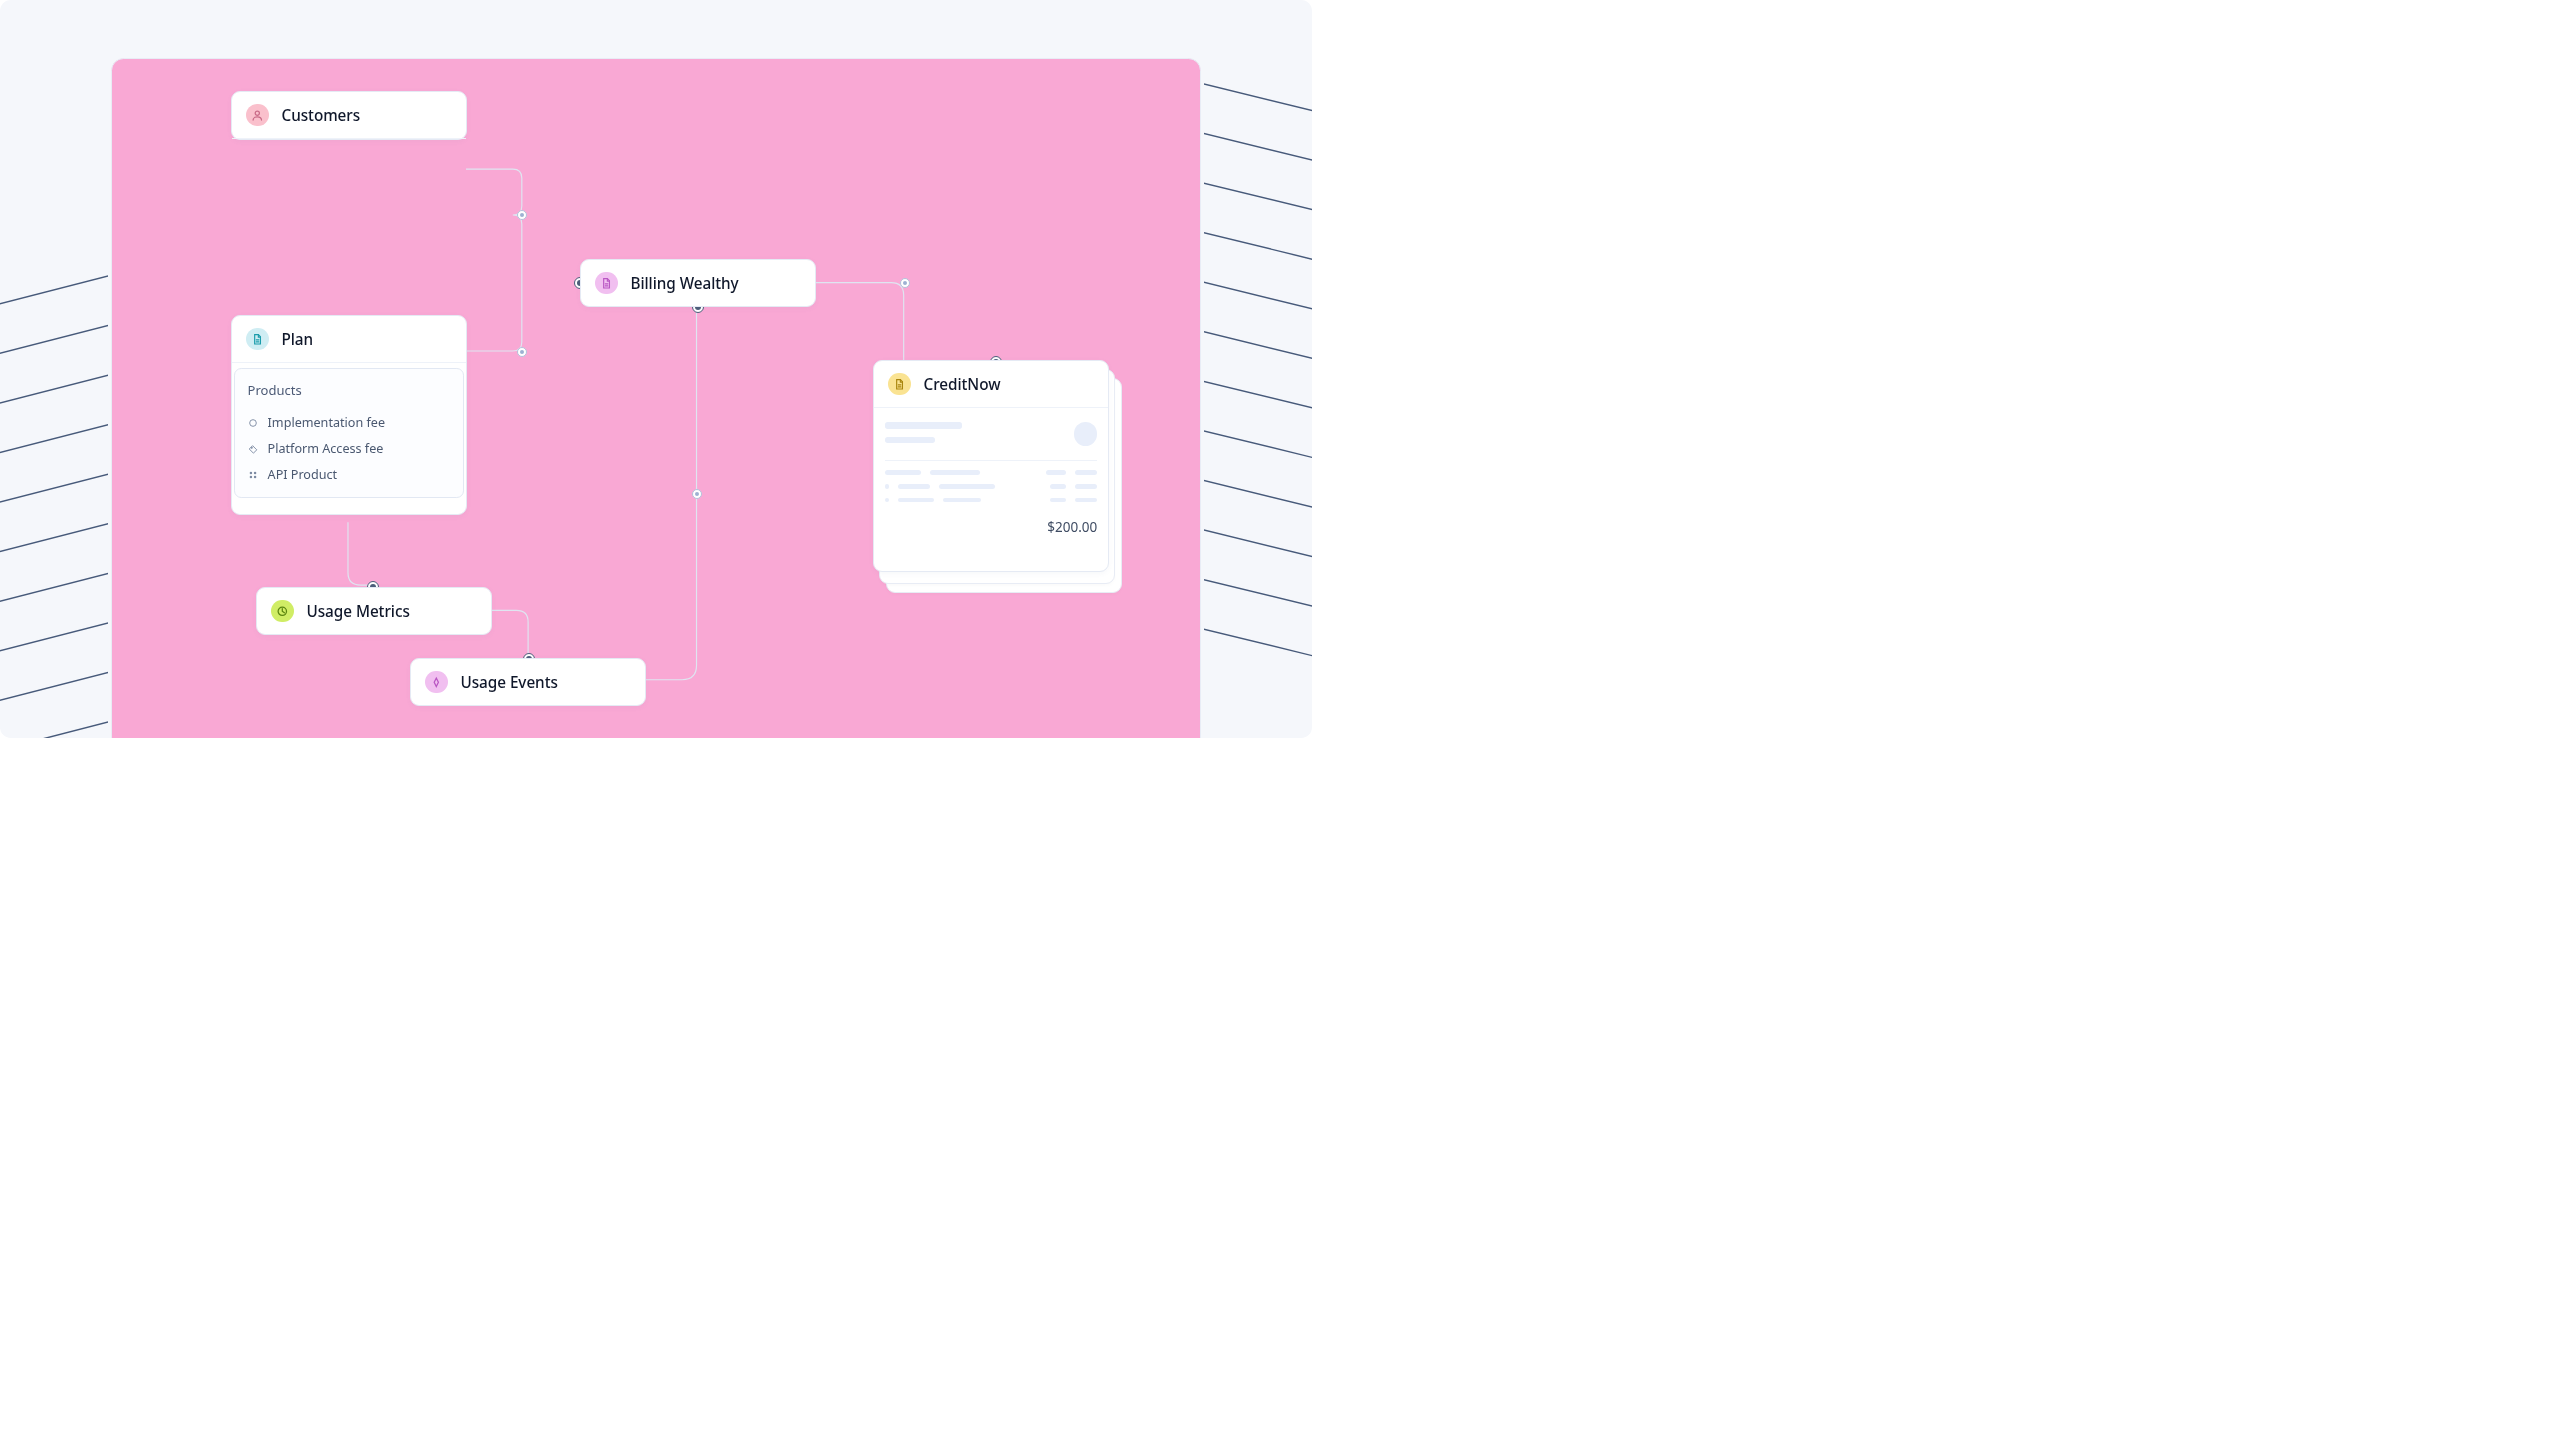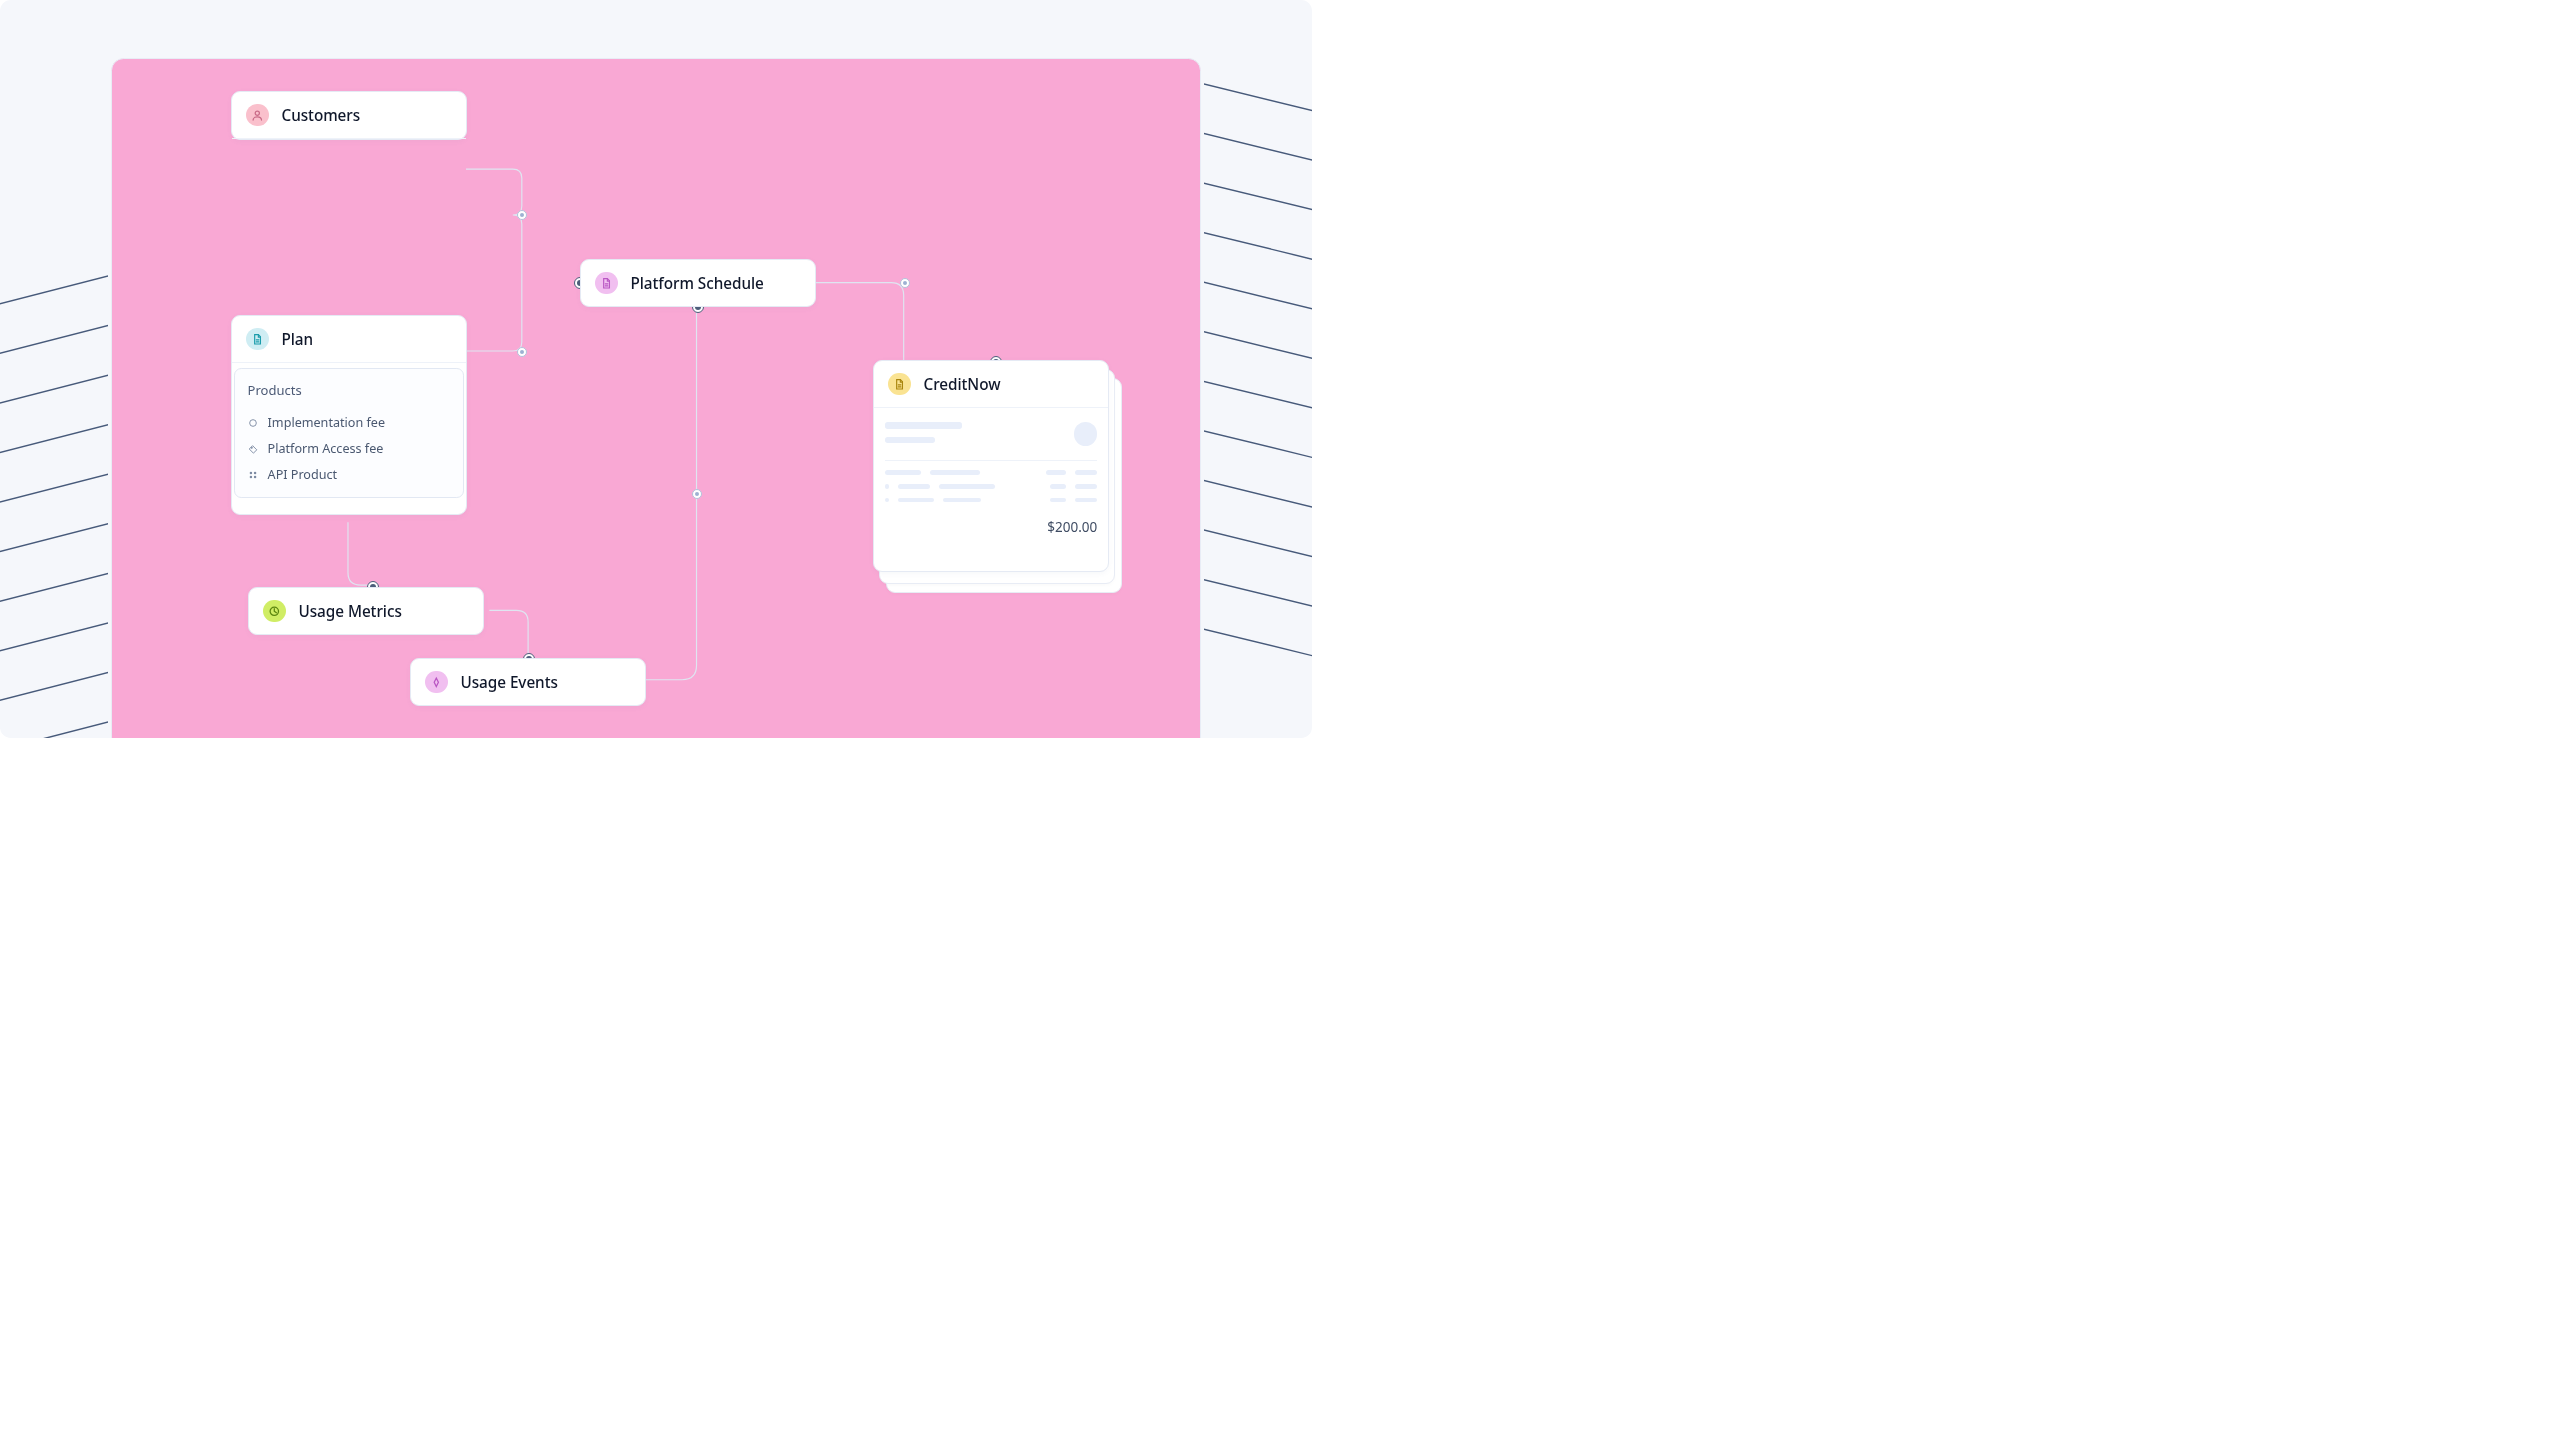--- a/index.html
+++ b/index.html
@@ -147,21 +147,21 @@
               <circle cx="7" cy="7" r="3"></circle>
               <circle cx="17" cy="7" r="3"></circle>
               <circle cx="7" cy="17" r="3"></circle>
               <circle cx="17" cy="17" r="3"></circle>
             </svg>
             <span>API Product</span>
           </div>
       </div>
     </div>
 
-    <div class="card" style="left:136px;top:528px;width:234px">
+    <div class="card" style="left:144px;top:528px;width:234px">
       <div class="chead">
         <div class="ico i-lime">
           <svg viewBox="0 0 24 24" fill="none" stroke-width="2.4" stroke-linecap="round">
               <circle cx="12" cy="12" r="8"></circle>
               <path d="M12 12V7M12 12l4 3"></path>
             </svg>
         </div>
         <div class="ctitle">Usage Metrics</div>
       </div>
     </div>
@@ -179,21 +179,21 @@
 
     <div class="card" style="left:468px;top:200px;width:234px">
       <div class="chead">
         <div class="ico i-mag">
           <svg viewBox="0 0 24 24" fill="none" stroke-width="2.2" stroke-linecap="round">
               <path d="M7 3h7l4 4v14H7z"></path>
               <path d="M14 3v5h4"></path>
               <path d="M10 13h5M10 17h5"></path>
             </svg>
         </div>
-        <div class="ctitle">Platform Schedule</div>
+        <div class="ctitle">Billing Wealthy</div>
       </div>
     </div>
 
     <div class="shadow1" style="left:774px;top:319px;width:234px;height:213px"></div>
     <div class="shadow1" style="left:767px;top:310px;width:234px;height:213px"></div>
     <div class="card" style="left:761px;top:301px;width:234px;height:210px">
       <div class="chead">
         <div class="ico i-yel">
           <svg viewBox="0 0 24 24" fill="none" stroke-width="2.2" stroke-linecap="round">
               <path d="M7 3h7l4 4v14H7z"></path>

